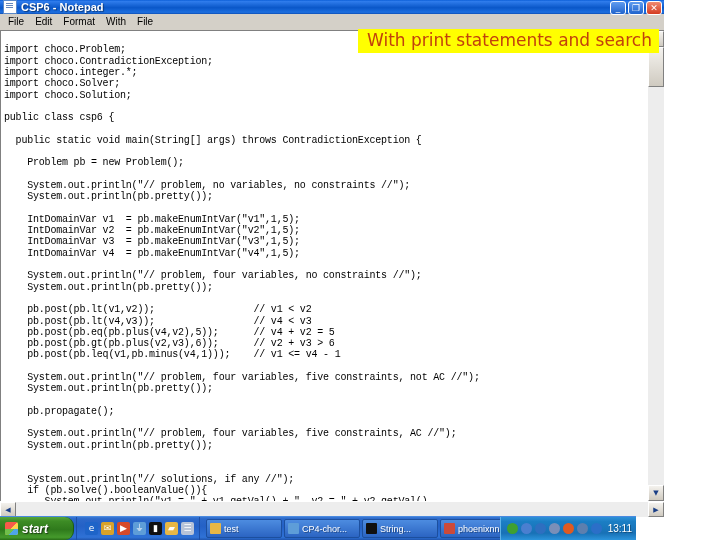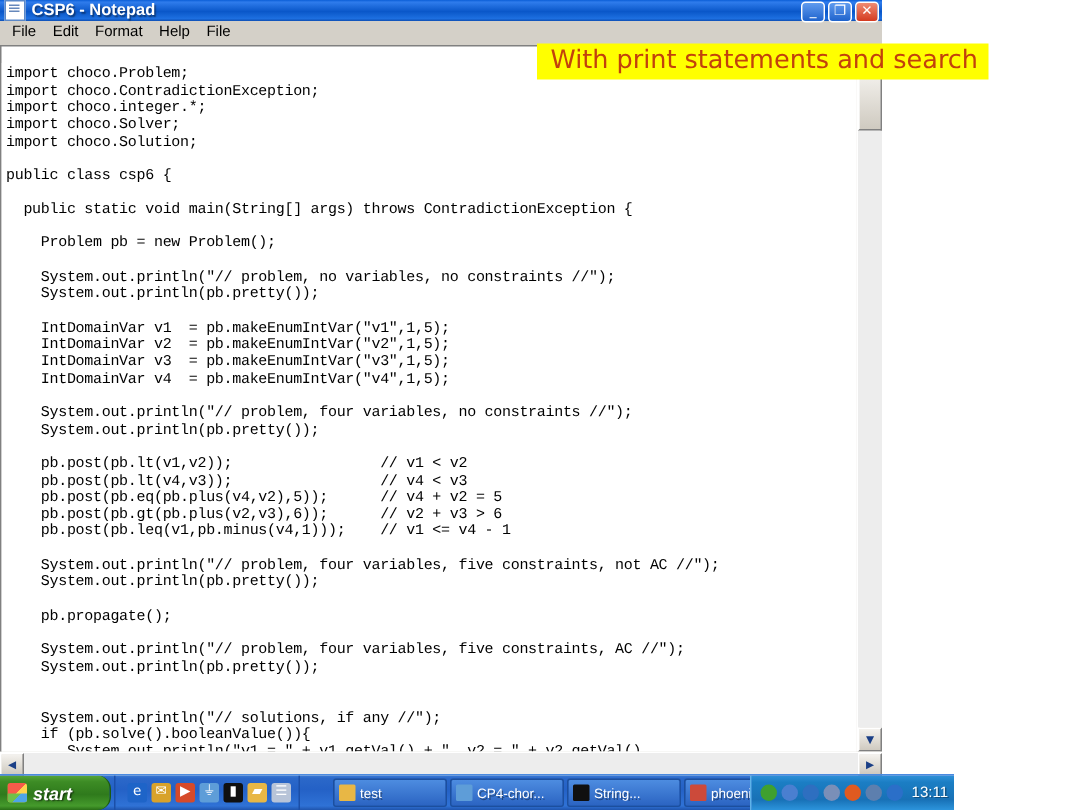--- a/index.html
+++ b/index.html
@@ -12,21 +12,21 @@
   #root {
     position: relative;
     width: 720px; height: 540px;
     background: #ffffff;
   }
 
   
   .window {
     position: absolute;
     left: 0; top: 0;
-    width: 588px;
+    width: 664px;
     height: 517px;
     background: #d4d0c8;
     display: flex;
     flex-direction: column;
   }
   .titlebar {
     height: 17px;
     background: linear-gradient(to bottom,#0b5ed7 0%,#2f7cec 10%,#0a57c9 55%,#1d6fe0 88%,#0d4fb5 100%);
     display: flex;
     align-items: center;
@@ -242,21 +242,21 @@
     border-radius: 2px;
     display:flex; align-items:center; justify-content:center;
     font-size: 9px; color:#ffffff;
     font-family: "DejaVu Sans", sans-serif;
     line-height: 1;
   }
   .tasks {
     display: flex;
     align-items: center;
     gap: 2px;
-    padding-left: 22px;
+    padding-left: 6px;
     border-left: 1px solid #1b4fa8;
     flex: 1 1 auto;
     overflow: hidden;
   }
   .task {
     height: 19px;
     min-width: 76px;
     max-width: 86px;
     background: linear-gradient(to bottom,#4d8ce0,#2b64c2);
     border: 1px solid #1c4f9e;
@@ -322,21 +322,21 @@
         <div class="tbtn min">_</div>
         <div class="tbtn max">❐</div>
         <div class="tbtn close">✕</div>
       </div>
     </div>
 
     <div class="menubar">
       <div class="menuitem">File</div>
       <div class="menuitem">Edit</div>
       <div class="menuitem">Format</div>
-      <div class="menuitem">Help</div>
+      <div class="menuitem">With</div>
       <div class="menuitem">File</div>
     </div>
 
     <div class="client">
       <div class="textarea">
         <div class="code">import choco.Problem;
 import choco.ContradictionException;
 import choco.integer.*;
 import choco.Solver;
 import choco.Solution;

